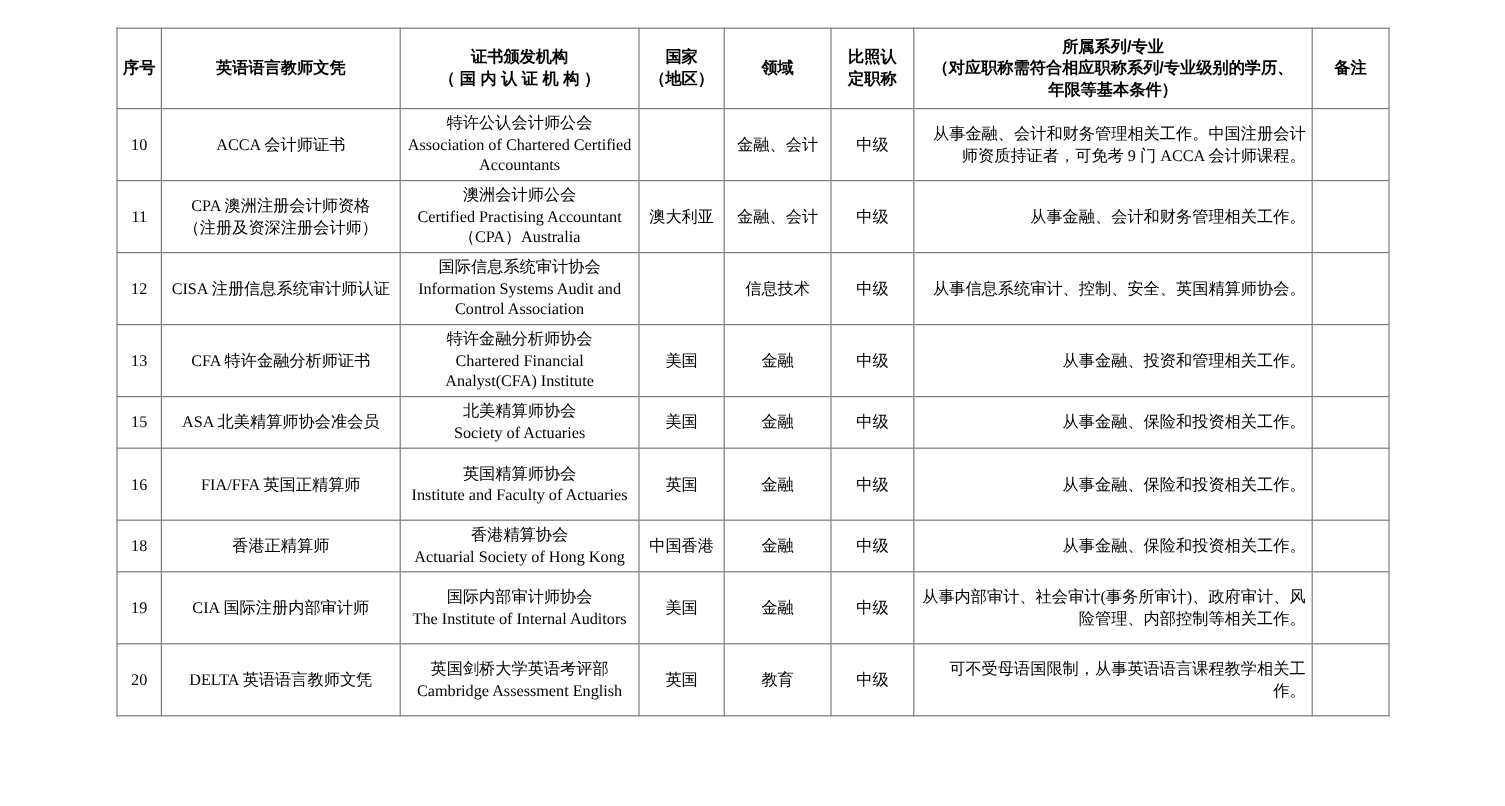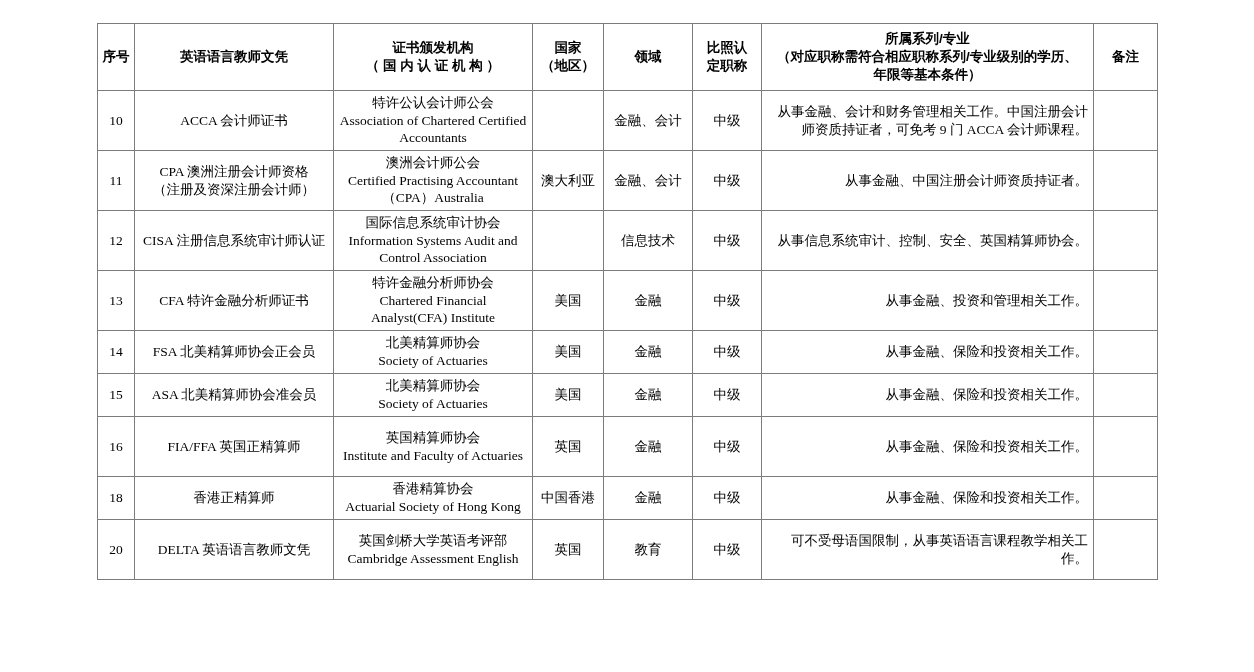--- a/index.html
+++ b/index.html
@@ -91,21 +91,21 @@
     </tr>
     <tr class="h-lg">
       <td>11</td>
       <td>CPA 澳洲注册会计师资格
 （注册及资深注册会计师）</td>
       <td><div class="issuer-cn">澳洲会计师公会</div><div class="issuer-en">Certified Practising Accountant
 （CPA）Australia</div></td>
       <td>澳大利亚</td>
       <td>金融、会计</td>
       <td>中级</td>
-      <td class="series-cell">从事金融、中国注册会计师资质持证者。</td>
+      <td class="series-cell">从事金融、会计和财务管理相关工作。</td>
       <td></td>
     </tr>
     <tr class="h-lg">
       <td>12</td>
       <td>CISA 注册信息系统审计师认证</td>
       <td><div class="issuer-cn">国际信息系统审计协会</div><div class="issuer-en">Information Systems Audit and Control Association</div></td>
       <td></td>
       <td>信息技术</td>
       <td>中级</td>
       <td class="series-cell">从事信息系统审计、控制、安全、英国精算师协会。</td>
@@ -113,30 +113,20 @@
     </tr>
     <tr class="h-lg">
       <td>13</td>
       <td>CFA 特许金融分析师证书</td>
       <td><div class="issuer-cn">特许金融分析师协会</div><div class="issuer-en">Chartered Financial
 Analyst(CFA) Institute</div></td>
       <td>美国</td>
       <td>金融</td>
       <td>中级</td>
       <td class="series-cell">从事金融、投资和管理相关工作。</td>
-      <td></td>
-    </tr>
-    <tr class="h-sm">
-      <td>14</td>
-      <td>FSA 北美精算师协会正会员</td>
-      <td><div class="issuer-cn">北美精算师协会</div><div class="issuer-en">Society of Actuaries</div></td>
-      <td>美国</td>
-      <td>金融</td>
-      <td>中级</td>
-      <td class="series-cell">从事金融、保险和投资相关工作。</td>
       <td></td>
     </tr>
     <tr class="h-sm">
       <td>15</td>
       <td>ASA 北美精算师协会准会员</td>
       <td><div class="issuer-cn">北美精算师协会</div><div class="issuer-en">Society of Actuaries</div></td>
       <td>美国</td>
       <td>金融</td>
       <td>中级</td>
       <td class="series-cell">从事金融、保险和投资相关工作。</td>
@@ -156,20 +146,30 @@
       <td>18</td>
       <td>香港正精算师</td>
       <td><div class="issuer-cn">香港精算协会</div><div class="issuer-en">Actuarial Society of Hong Kong</div></td>
       <td>中国香港</td>
       <td>金融</td>
       <td>中级</td>
       <td class="series-cell">从事金融、保险和投资相关工作。</td>
       <td></td>
     </tr>
     <tr class="h-lg">
+      <td>19</td>
+      <td>CIA 国际注册内部审计师</td>
+      <td><div class="issuer-cn">国际内部审计师协会</div><div class="issuer-en">The Institute of Internal Auditors</div></td>
+      <td>美国</td>
+      <td>金融</td>
+      <td>中级</td>
+      <td class="series-cell">从事内部审计、社会审计(事务所审计)、政府审计、风险管理、内部控制等相关工作。</td>
+      <td></td>
+    </tr>
+    <tr class="h-lg">
       <td>20</td>
       <td>DELTA 英语语言教师文凭</td>
       <td><div class="issuer-cn">英国剑桥大学英语考评部</div><div class="issuer-en">Cambridge Assessment English</div></td>
       <td>英国</td>
       <td>教育</td>
       <td>中级</td>
       <td class="series-cell">可不受母语国限制，从事英语语言课程教学相关工作。</td>
       <td></td>
     </tr>
   </tbody>

